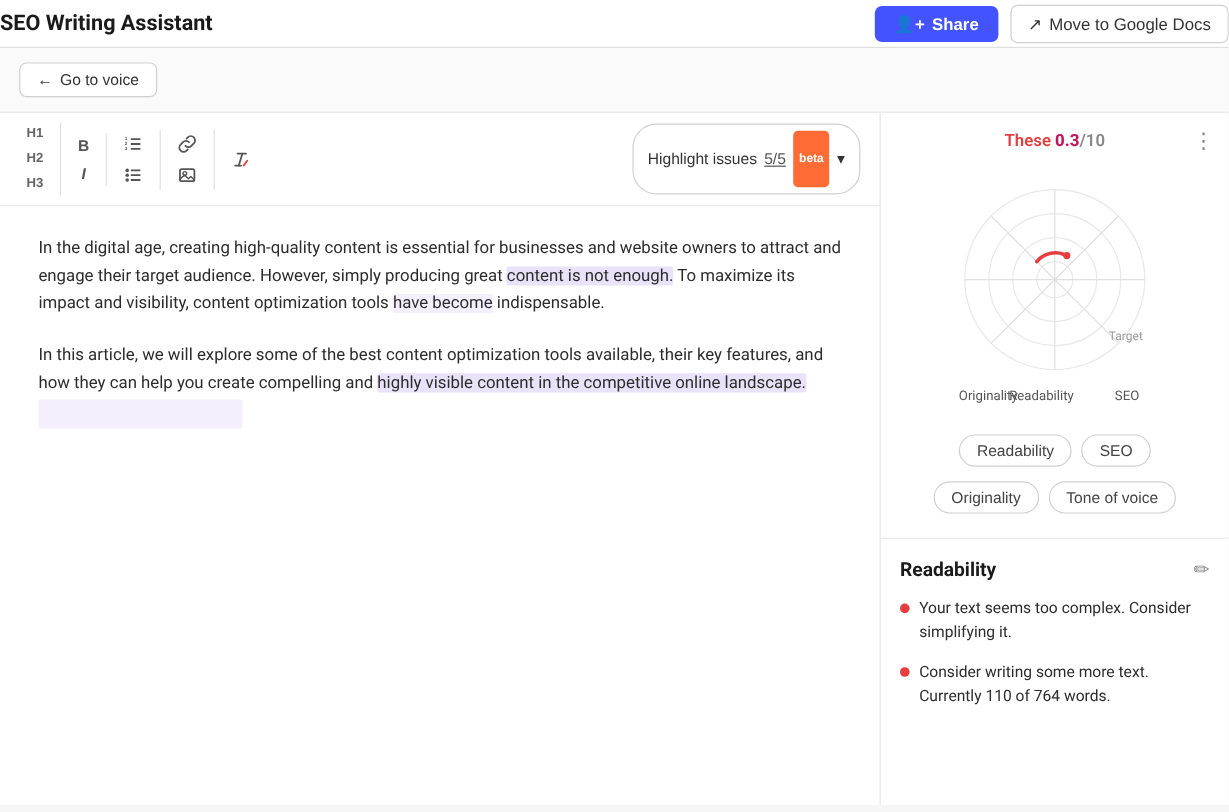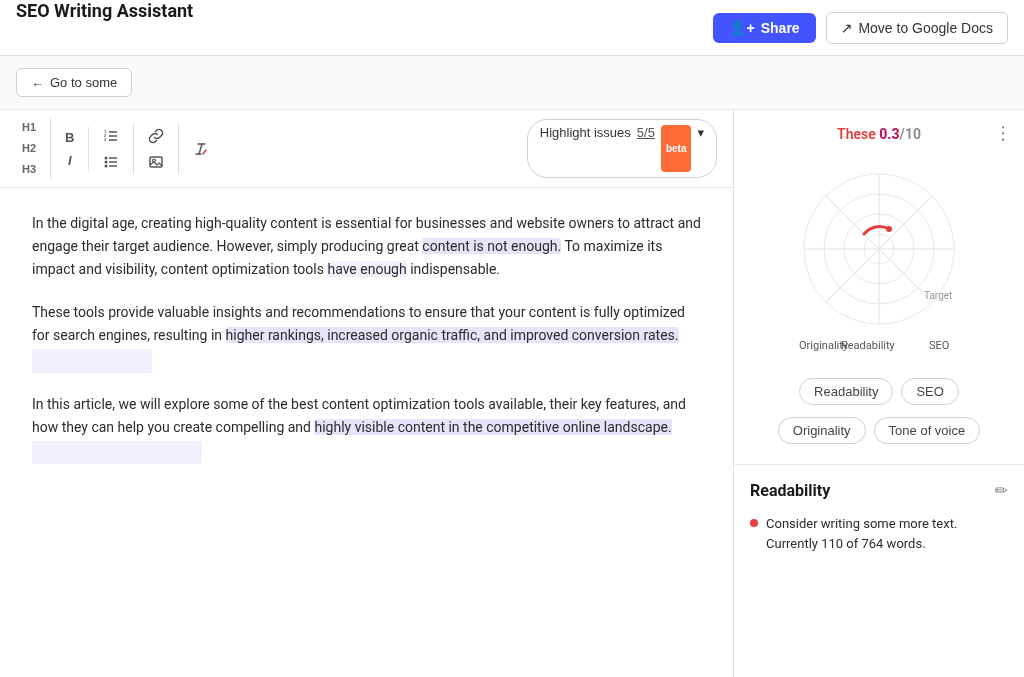--- a/index.html
+++ b/index.html
@@ -6,23 +6,24 @@
     body {
       font-family: -apple-system, BlinkMacSystemFont, 'Segoe UI', Roboto, sans-serif;
       background: #f5f5f5;
       color: #333;
       font-size: 14px;
     }
 
     
     .header {
       display: flex;
+      align-items: center;
       justify-content: space-between;
-      padding: 0 16px;
-      height: 56px;
+      padding: 0 0;
+      height: 40px;
       background: #fff;
       border-bottom: 1px solid #e0e0e0;
     }
     .header-title {
       font-size: 18px;
       font-weight: 700;
       color: #1a1a1a;
     }
     .header-actions {
       display: flex;
@@ -125,21 +126,21 @@
     .tb-btn.heading {
       font-size: 11px;
       font-weight: 700;
       color: #666;
     }
     .tb-btn svg { display: block; }
 
     .highlight-issues-btn {
       margin-left: auto;
       display: flex;
-      align-items: flex-start;
+      align-items: center;
       gap: 6px;
       background: #fff;
       border: 1px solid #d0d0d0;
       border-radius: 20px;
       padding: 5px 12px;
       cursor: pointer;
       font-size: 13px;
       color: #333;
     }
     .beta-badge {
@@ -304,21 +305,21 @@
     <button class="btn-move-docs">
       <span>↗</span>
       <span>Move to Google Docs</span>
     </button>
   </div>
 </div>
 
 <div class="go-start-bar">
   <button class="btn-go-start">
     <span>←</span>
-    <span>Go to some</span>
+    <span>Go to voice</span>
   </button>
 </div>
 
 <div class="main-layout">
 
   <div class="editor-panel">
 
     <div class="toolbar">
       <div class="toolbar-group">
         <button class="tb-btn heading">H1</button>
@@ -380,25 +381,21 @@
       <button class="highlight-issues-btn">
         <span>Highlight issues</span>
         <span class="highlight-count">5/5</span>
         <span class="beta-badge">beta</span>
         <span>▾</span>
       </button>
     </div>
 
     <div class="editor-content">
       <p class="doc-para">
-        In the digital age, creating high-quality content is essential for businesses and website owners to attract and engage their target audience. However, simply producing great <span class="highlight-purple">content is not enough.</span> To maximize its impact and visibility, content optimization tools <span class="highlight-light">have enough</span> indispensable.
-      </p>
-      <p class="doc-para">
-        These tools provide valuable insights and recommendations to ensure that your content is fully optimized for search engines, resulting in <span class="highlight-purple">higher rankings, increased organic traffic, and improved conversion rates.</span>
-        <br><span class="highlight-light" style="display:inline-block;margin-top:2px;width:120px;">&nbsp;</span>
+        In the digital age, creating high-quality content is essential for businesses and website owners to attract and engage their target audience. However, simply producing great <span class="highlight-purple">content is not enough.</span> To maximize its impact and visibility, content optimization tools <span class="highlight-light">have become</span> indispensable.
       </p>
       <p class="doc-para">
         In this article, we will explore some of the best content optimization tools available, their key features, and how they can help you create compelling and <span class="highlight-purple">highly visible content in the competitive online landscape.</span>
         <br><span class="highlight-light" style="display:inline-block;margin-top:2px;width:170px;">&nbsp;</span>
       </p>
     </div>
   </div>
 
   <div class="right-panel">
 
@@ -447,18 +444,22 @@
     </div>
 
     <div class="readability-section">
       <div class="readability-header">
         <span class="readability-title">Readability</span>
         <span class="edit-icon">✏</span>
       </div>
       <div class="readability-items">
         <div class="readability-item">
           <div class="red-dot"></div>
+          <span class="readability-text">Your text seems too complex. Consider simplifying it.</span>
+        </div>
+        <div class="readability-item">
+          <div class="red-dot"></div>
           <span class="readability-text">Consider writing some more text. Currently 110 of 764 words.</span>
         </div>
       </div>
     </div>
   </div>
 </div>
 
 </body></html>

